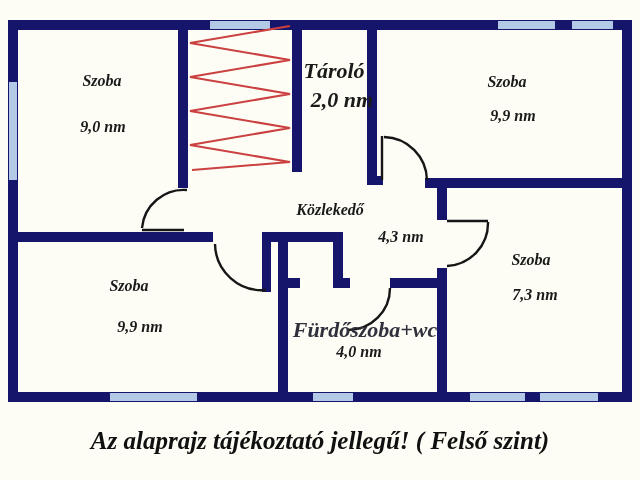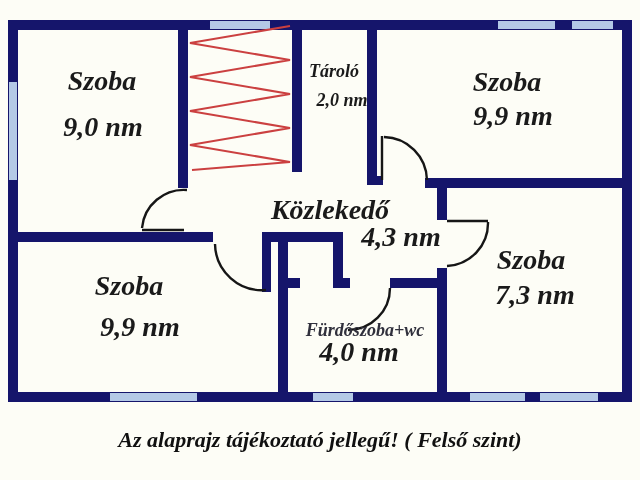--- a/index.html
+++ b/index.html
@@ -20,31 +20,31 @@
   svg{position:absolute;left:0;top:0;}
   .wall{fill:var(--wall);}
   .window{fill:var(--window);}
   .stairs{stroke:var(--stairs);stroke-width:2;fill:none;}
   .door{stroke:#161616;stroke-width:2.4;fill:none;}
   .room-label{
     position:absolute;
     transform:translate(-50%,-50%);
     font-style:italic;font-weight:bold;
     color:var(--label);
-    font-size:28px;line-height:1;
+    font-size:16px;line-height:1;
     white-space:nowrap;
     z-index:2;
   }
-  .small{font-size:18px;}
+  .small{font-size:22px;}
   .bath{color:var(--bath-label);}
   .caption{
     position:absolute;left:0;top:427px;width:640px;
     text-align:center;
     font-style:italic;font-weight:bold;
-    font-size:22px;color:#101010;
+    font-size:25px;color:#101010;
     z-index:2;
   }
 </style>
 </head>
 <body>
 
 <div class="canvas">
 
   <svg width="640" height="480" viewBox="0 0 640 480">
 

